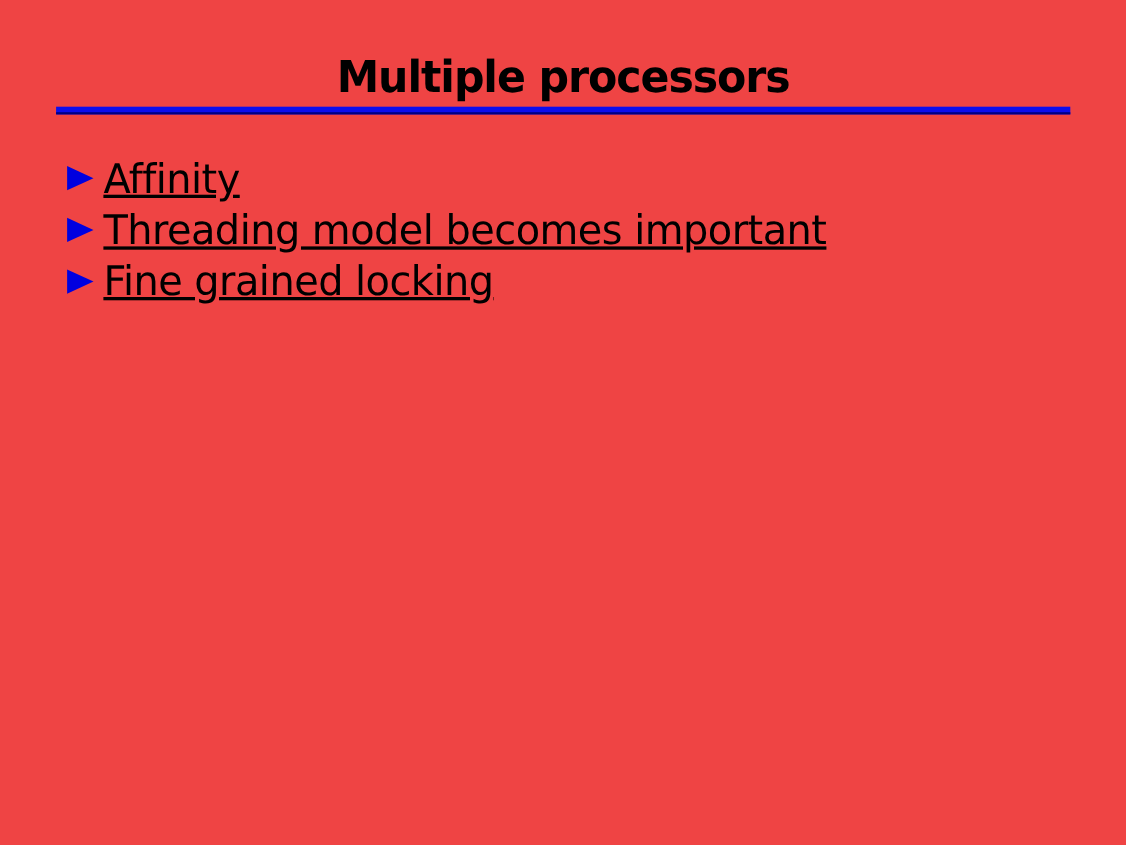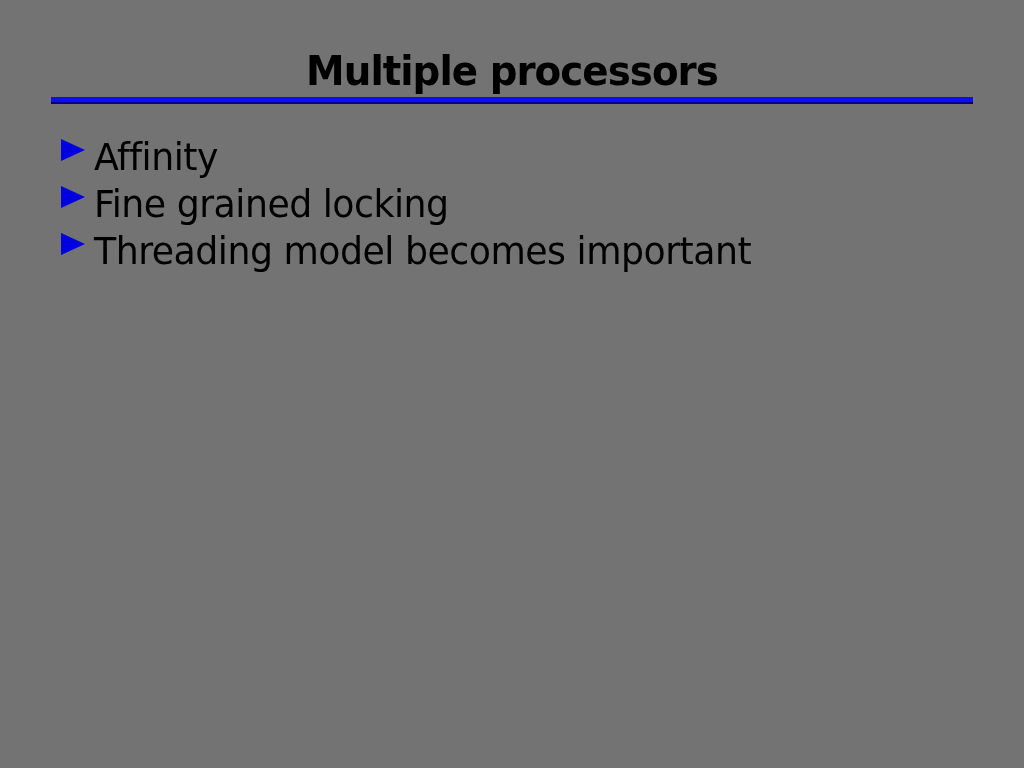--- a/index.html
+++ b/index.html
@@ -13,21 +13,21 @@
     width: 1024px;
     height: 768px;
     background: #ffffff;
     overflow: hidden;
     font-family: "DejaVu Sans", "Liberation Sans", sans-serif;
   }
   .slide {
     position: relative;
     width: 1024px;
     height: 768px;
-    background: #737373;
+    background: #ef4444;
   }
   .slide-title {
     position: absolute;
     top: 51px;
     left: 0;
     right: 0;
     text-align: center;
     font-size: 40px;
     font-weight: bold;
     letter-spacing: -1px;
@@ -44,22 +44,23 @@
     background: var(--rule-top);
     border-bottom: 2px solid var(--rule-bottom);
   }
   .bullet-list {
     position: absolute;
     top: 139px;
     left: 61px;
   }
   .bullet-item {
     display: flex;
-    align-items: flex-start;
+    align-items: center;
     height: 46.8px;
+    text-decoration: underline;
   }
   .bullet-triangle {
     width: 0;
     height: 0;
     border-left: 24px solid var(--bullet-color);
     border-top: 11px solid transparent;
     border-bottom: 11px solid transparent;
     margin-right: 9px;
     flex: 0 0 auto;
   }
@@ -79,20 +80,20 @@
 <div class="slide">
   <div class="slide-title">Multiple processors</div>
   <div class="title-rule"></div>
   <div class="bullet-list">
       <div class="bullet-item">
         <span class="bullet-triangle"></span>
         <span class="bullet-text">Affinity</span>
       </div>
       <div class="bullet-item">
         <span class="bullet-triangle"></span>
-        <span class="bullet-text">Fine grained locking</span>
+        <span class="bullet-text">Threading model becomes important</span>
       </div>
       <div class="bullet-item">
         <span class="bullet-triangle"></span>
-        <span class="bullet-text">Threading model becomes important</span>
+        <span class="bullet-text">Fine grained locking</span>
       </div>
     </div>
 </div>
 
 </body></html>

